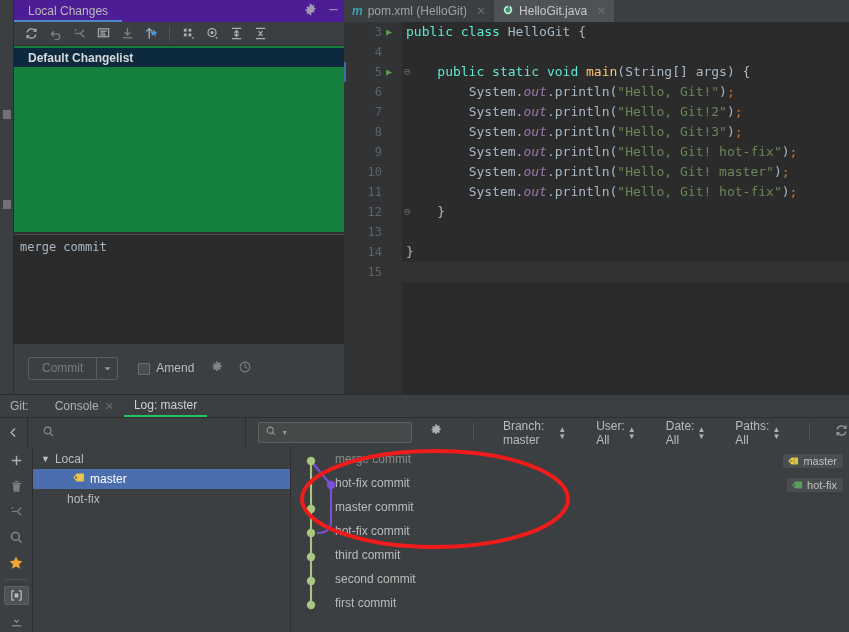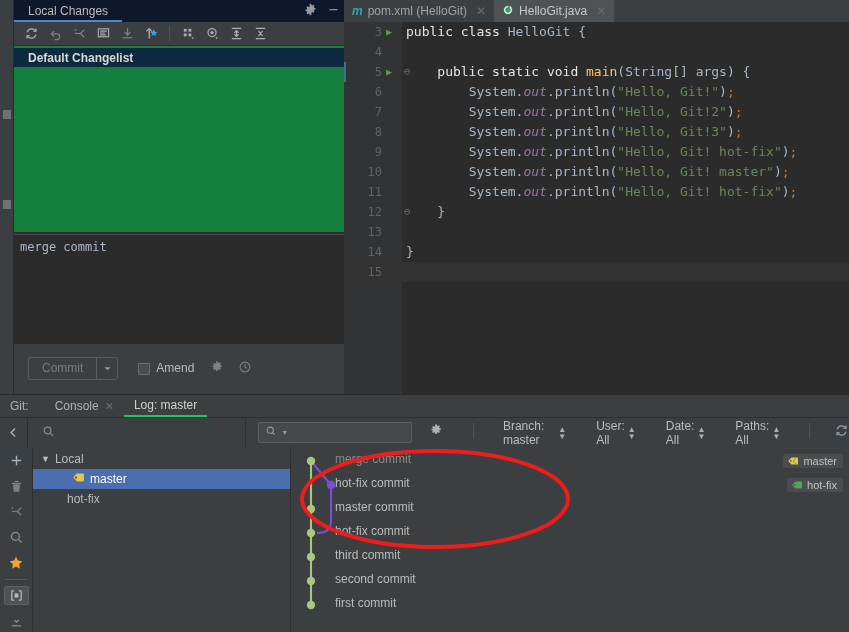--- a/index.html
+++ b/index.html
@@ -30,21 +30,21 @@
     position: absolute; left: 3px; width: 8px; height: 9px;
     background: #9a9a9a; opacity: .55;
   }
 
   
   .lc-panel {
     position: absolute; left: 14px; top: 0; width: 330px; height: 394px;
     background: #3c3f41;
   }
   .lc-tabbar {
-    height: 22px; background: #0f172a; position: relative;
+    height: 22px; background: #4c1d95; position: relative;
     display: flex; align-items: center;
   }
   .lc-tab {
     font-size: 12px; color: #bbbbbb; padding: 0 14px; height: 22px;
     line-height: 22px; border-bottom: 2px solid #4a88c7;
   }
   .lc-tabright {
     position: absolute; right: 4px; top: 0; height: 22px;
     display: flex; align-items: center; gap: 10px;
   }
@@ -122,21 +122,21 @@
     font-family: "DejaVu Sans Mono", monospace; font-size: 13px;
     white-space: pre;
   }
   .ln {
     position: absolute; left: 0; width: 38px; text-align: right;
     color: #606366; font-family: "DejaVu Sans Mono", monospace; font-size: 12px;
   }
   .run-mark { position: absolute; left: 42px; color: #5a9e4b; font-size: 10px; }
   .fold-mark { position: absolute; left: 60px; color: #6b6b6b; font-size: 11px; }
   .code-txt { position: absolute; left: 62px; color: #a9b7c6; }
-  .kw  { color: #e5e5e5; }
+  .kw  { color: #5eead4; }
   .cls { color: #a9b7c6; }
   .mth { color: #ffc66d; }
   .str { color: #6a8759; }
   .fld { color: #9876aa; font-style: italic; }
   .pun { color: #a9b7c6; }
   .semi{ color: #cc7832; }
   .line-hl { background: #323232; }
   .caret-band {
     position: absolute; left: 0; top: 0; width: 2px; height: 20px; background: #3c6e9e;
   }

